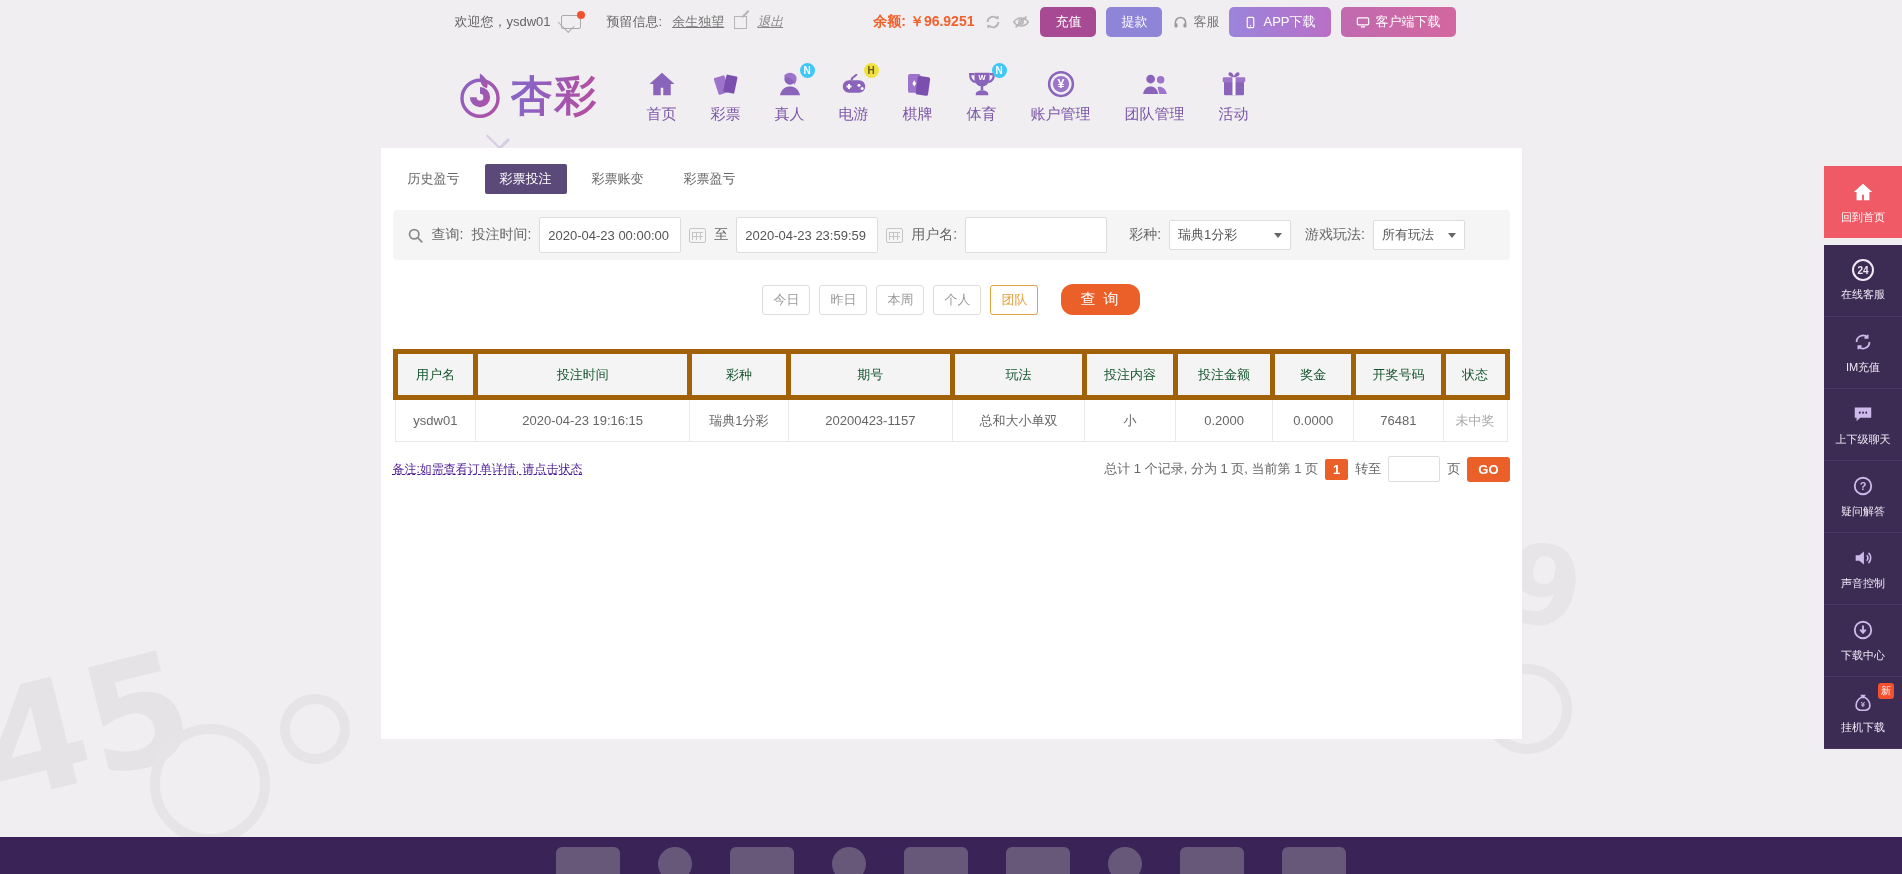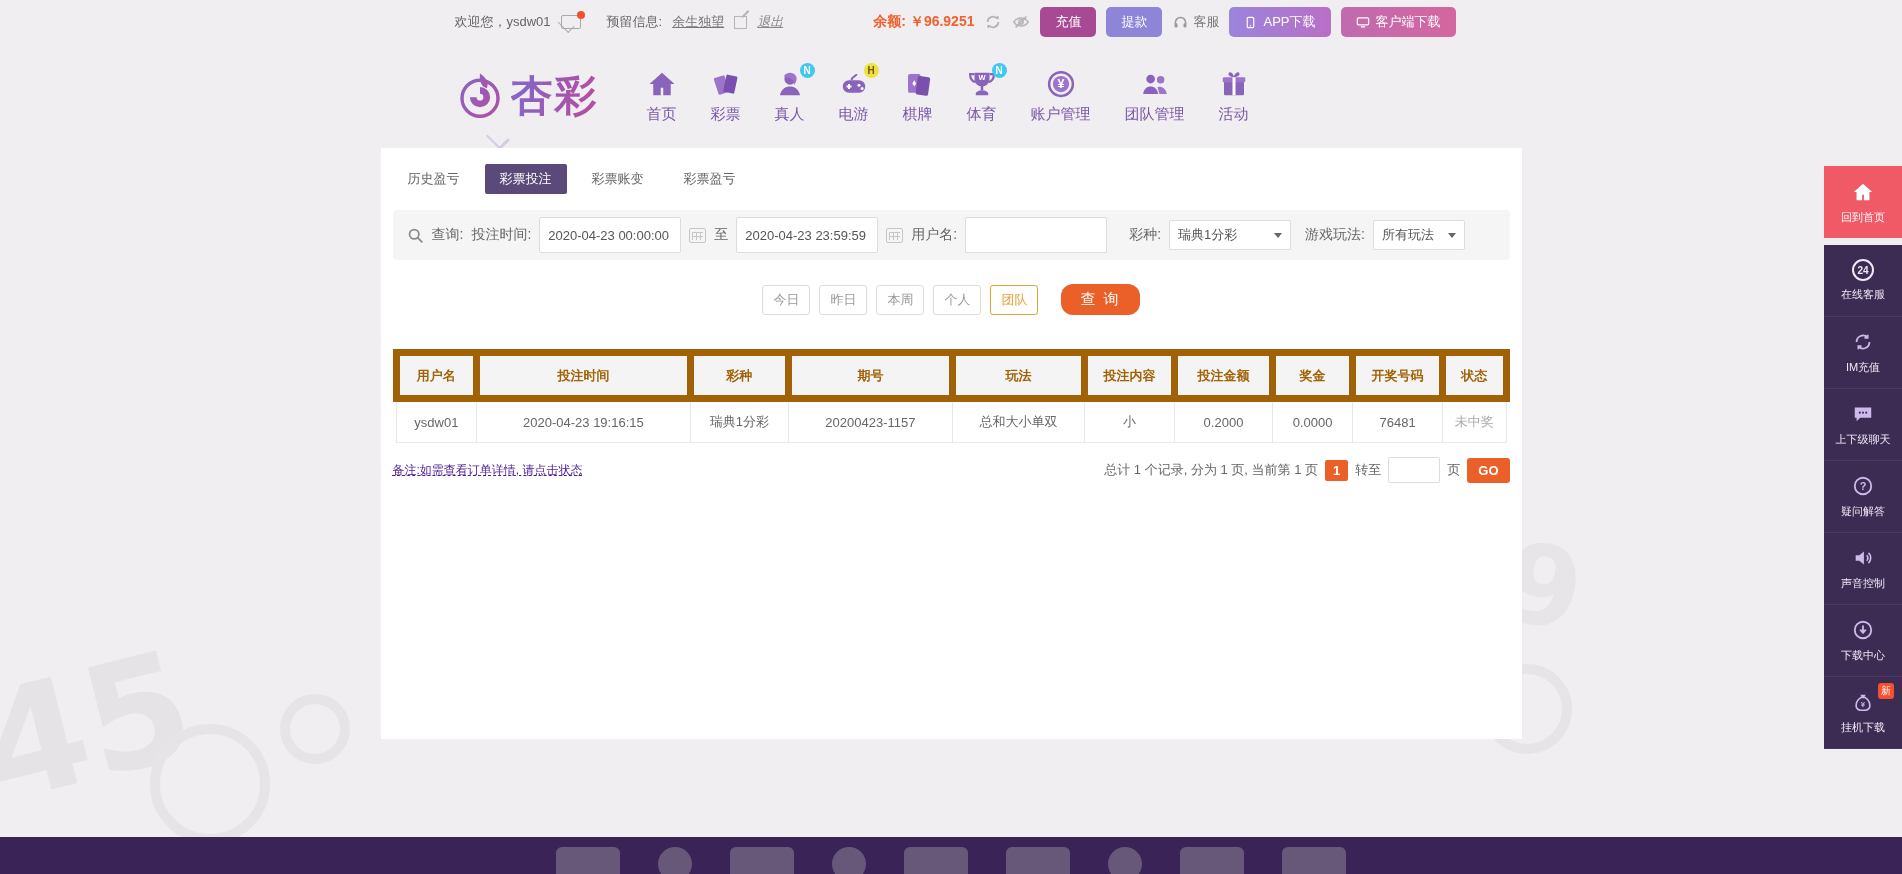--- a/index.html
+++ b/index.html
@@ -74,21 +74,21 @@
 
   
   .quick-row { display:flex; justify-content:center; align-items:center; gap:9px; margin-top:24px; }
   .q-btn { background:#fff; border:1px solid #ddd; color:#999; font-size:13px; border-radius:3px; padding:5px 10px; cursor:pointer; }
   .q-btn.team { border-color:#e3a23d; color:#e3a23d; }
   .search-btn { background:#ea6028; color:#fff; border:none; border-radius:12px; font-size:15px; padding:6px 19px; margin-left:14px; cursor:pointer; letter-spacing:2px; }
 
   
   .table-wrap { margin:34px 12px 0 12px; }
   table { width:100%; border-collapse:collapse; font-size:13px; }
-  th { background:#f4f4f4; color:#a16207; font-weight:bold; border:7px solid #a16207; height:46px; }
+  th { background:#f4f4f4; color:#14532d; font-weight:normal; border:5px solid #a16207; height:46px; }
   td { color:#666; border:1px solid #e8e8e8; height:44px; text-align:center; }
   td.status { color:#aaa; cursor:pointer; }
 
   
   .foot-row { display:flex; justify-content:space-between; align-items:center; margin:14px 12px 0 12px; }
   .note { font-size:12px; color:#4c1d95; text-decoration:underline dashed; }
   .pagi { display:flex; align-items:center; gap:7px; font-size:13px; color:#666; }
   .page-badge { background:#ea6028; color:#fff; padding:3px 8px; border-radius:2px; font-weight:bold; cursor:pointer; }
   .goto-input { width:52px; height:26px; border:1px solid #ddd; border-radius:2px; background:#fff; }
   .go-btn { background:#ea6028; color:#fff; border:none; border-radius:3px; font-size:13px; font-weight:bold; padding:5px 11px; cursor:pointer; }

